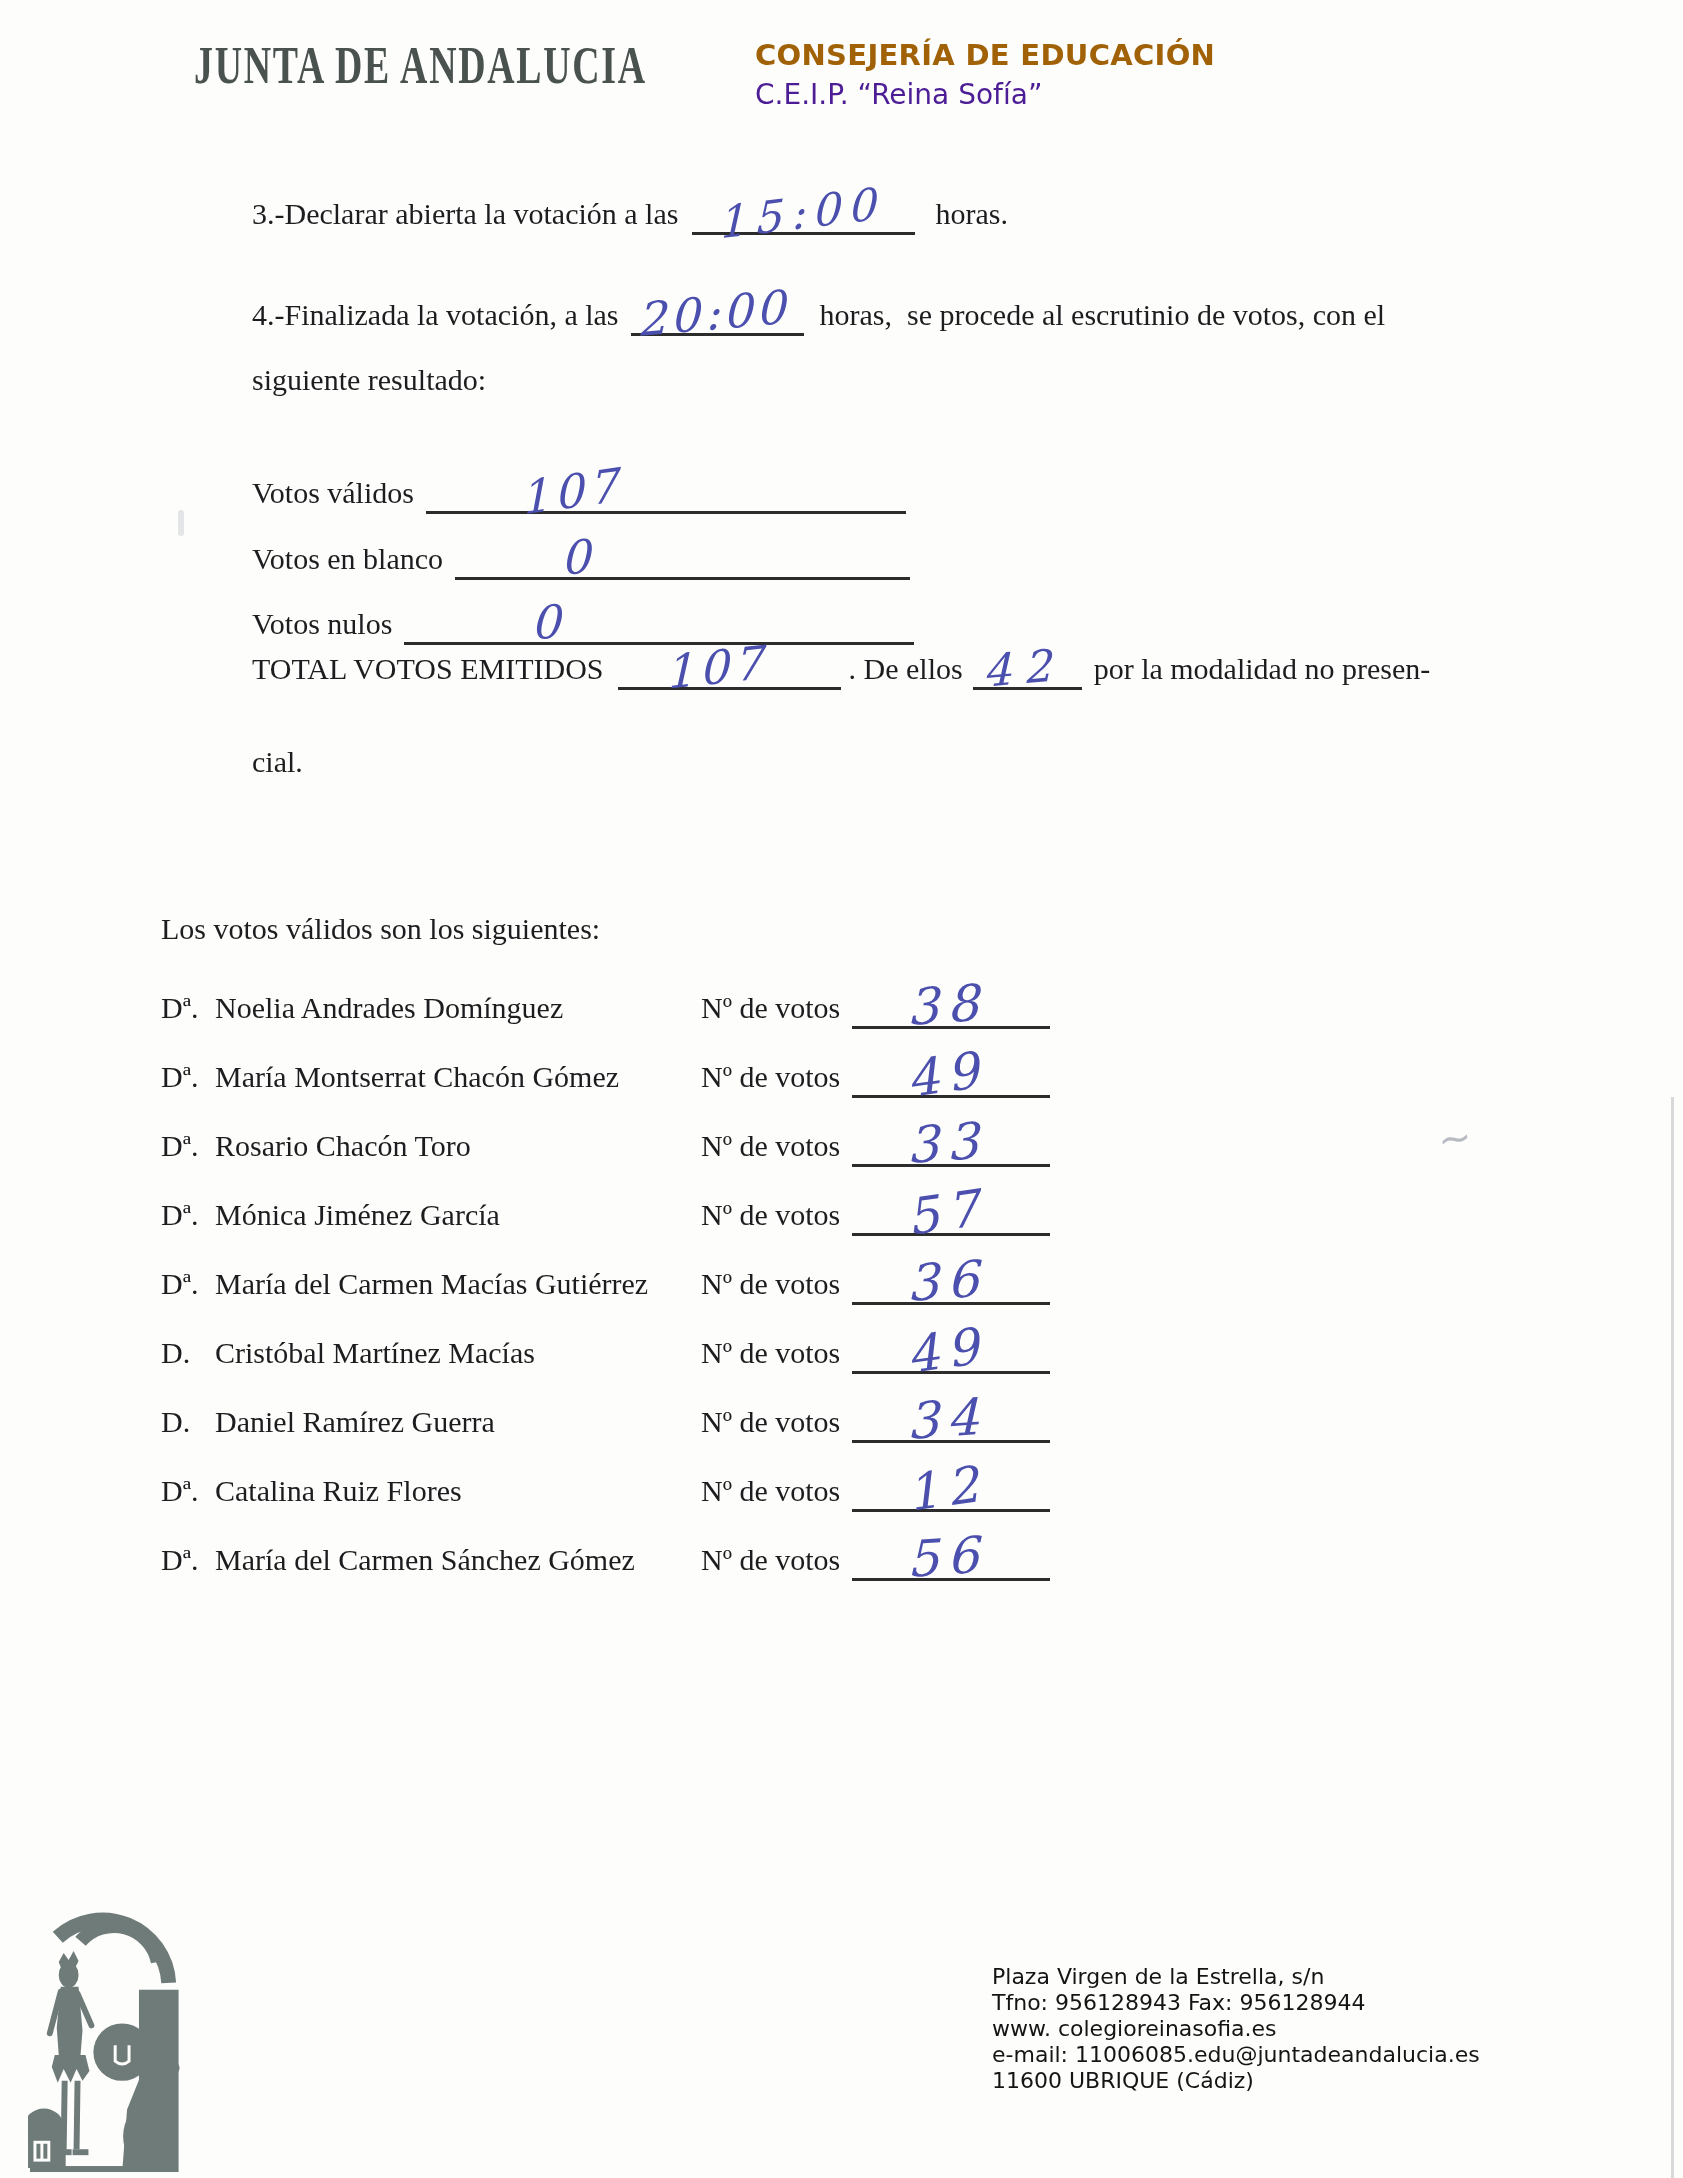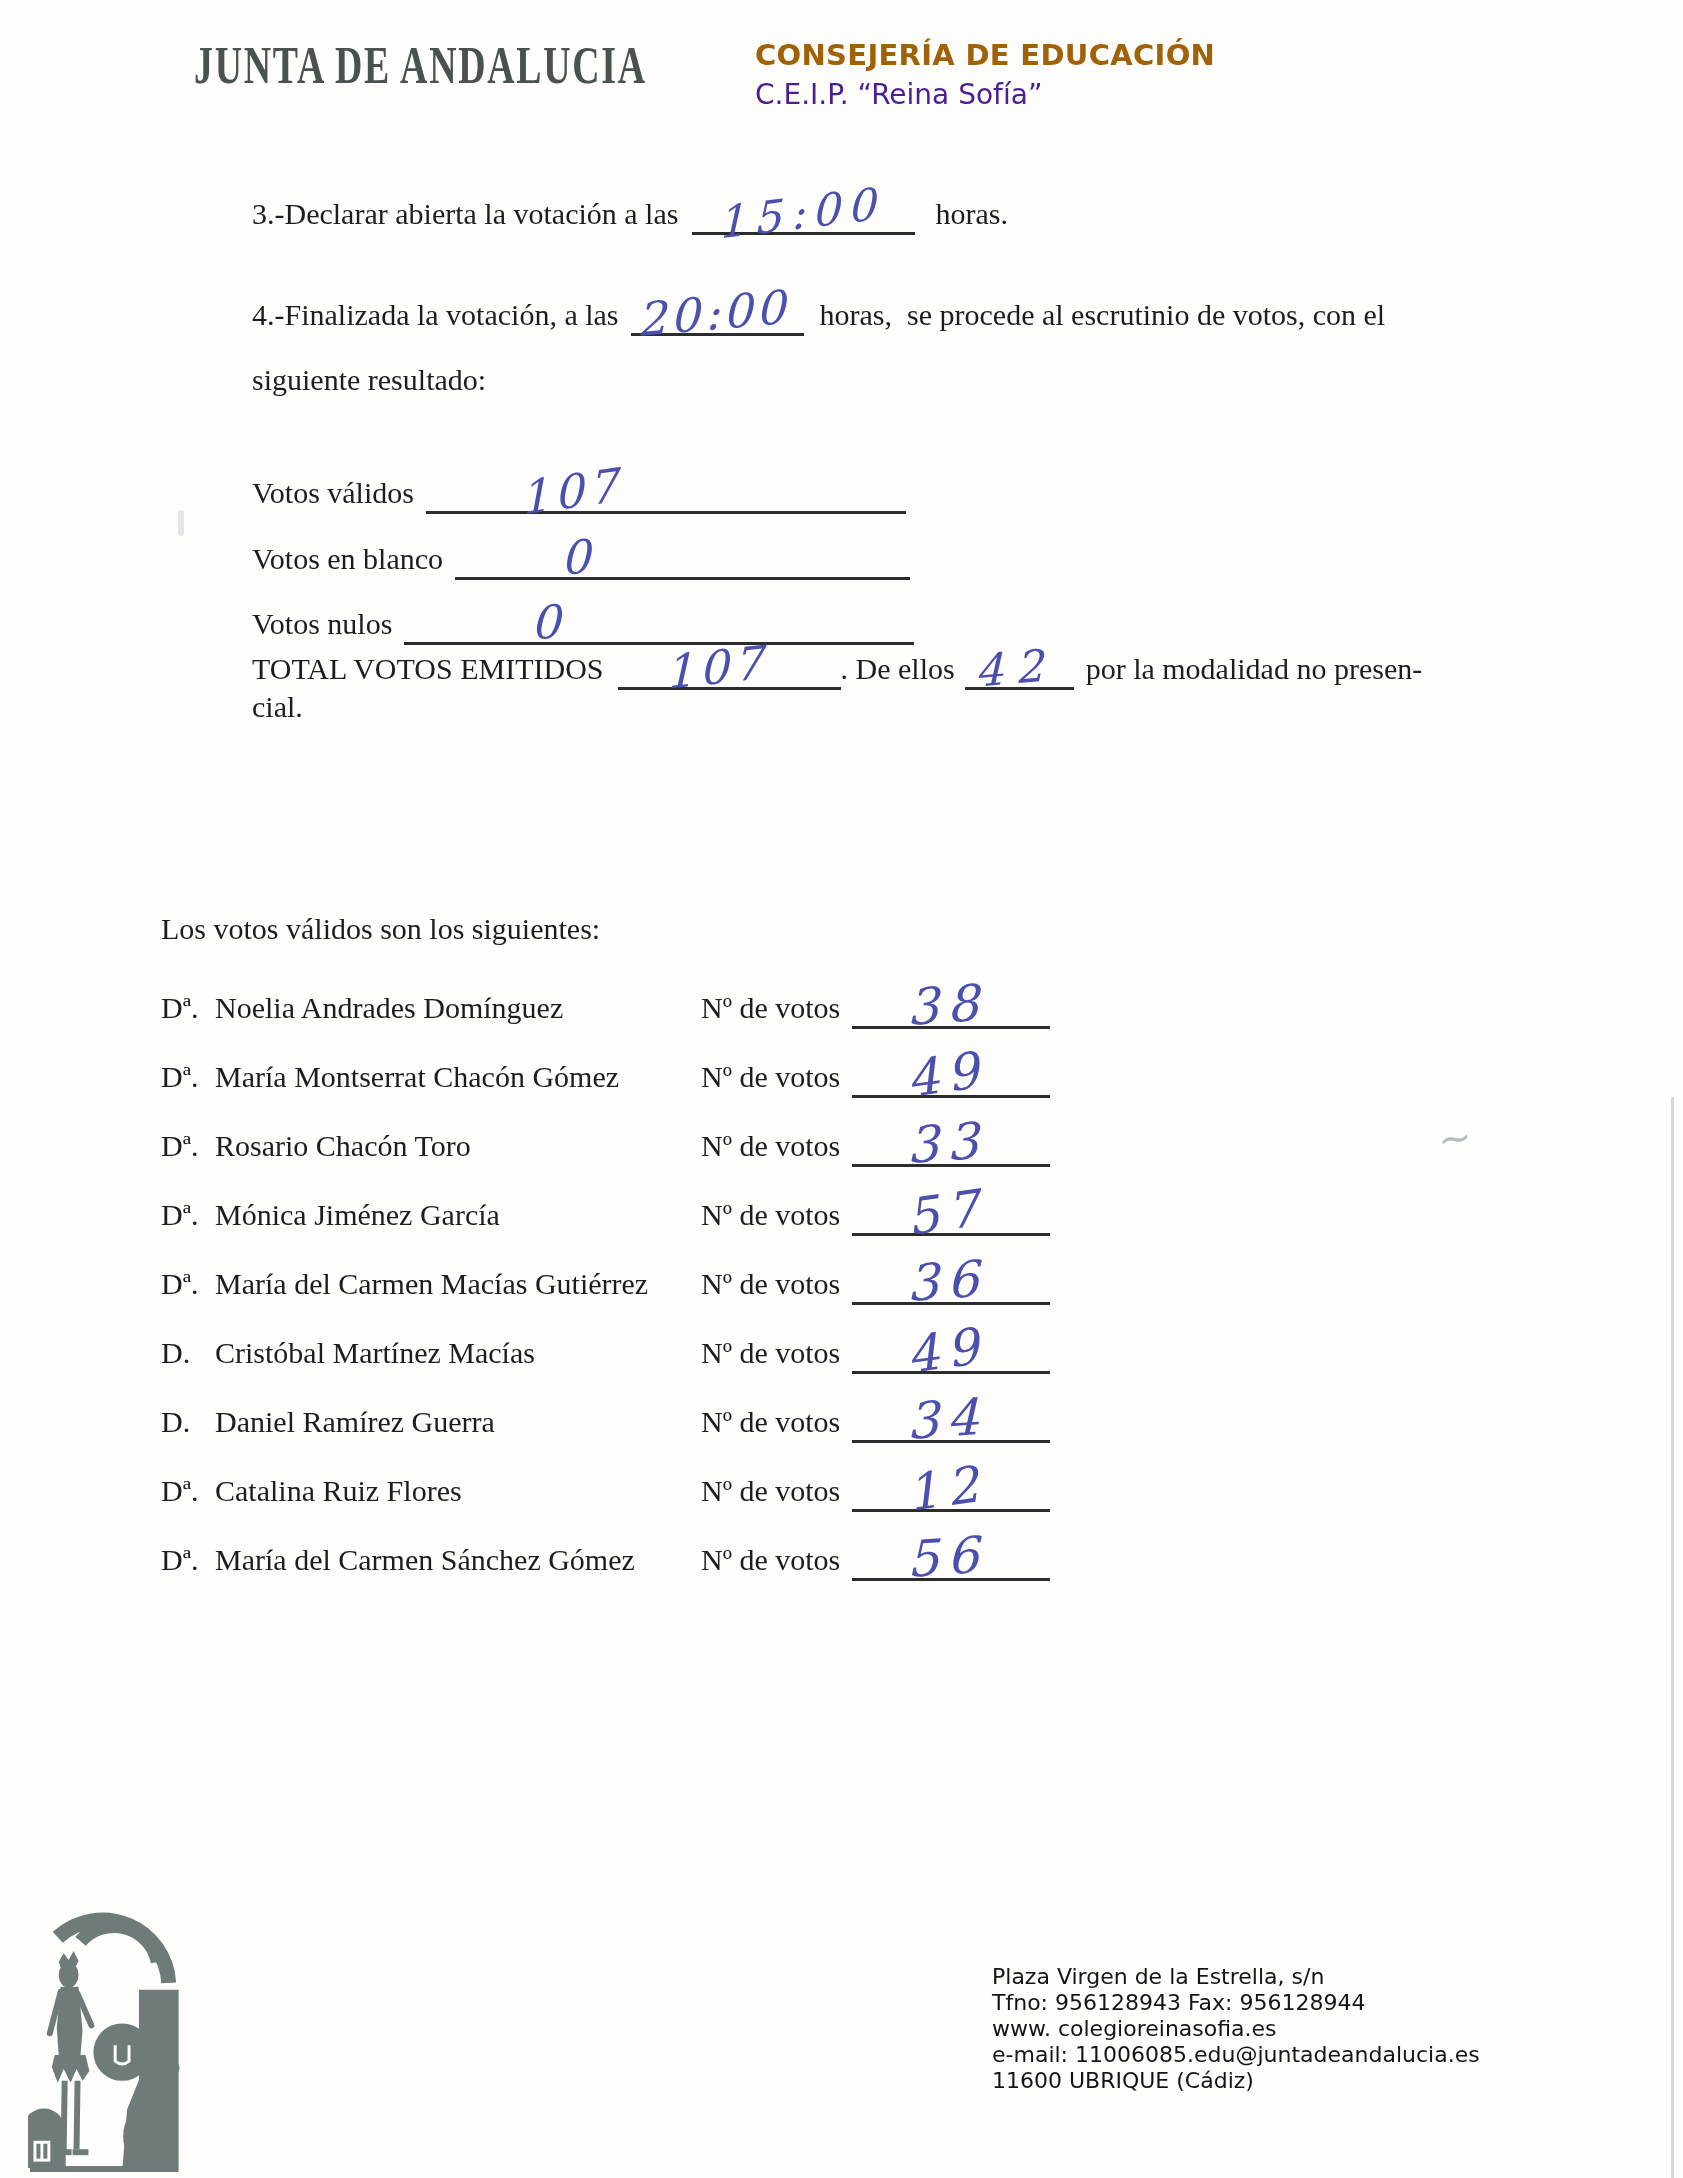--- a/index.html
+++ b/index.html
@@ -99,25 +99,25 @@
     <span>Votos en blanco</span>
     <span class="slot" style="width:455px; margin-left:12px;"><span class="hw hw-blank">0</span></span>
   </div>
   <div class="line" style="left:252px; top:606px;">
     <span>Votos nulos</span>
     <span class="slot" style="width:510px; margin-left:12px;"><span class="hw hw-null">0</span></span>
   </div>
   <div class="line" style="left:252px; top:651px;">
     <span>TOTAL VOTOS EMITIDOS</span>
     <span class="slot" style="width:223px; margin-left:14px;"><span class="hw hw-total">107</span></span>
-    <span style="margin-left:0;">. De ellos</span>
+    <span style="margin-left:8px;">. De ellos</span>
     <span class="slot" style="width:109px; margin-left:10px;"><span class="hw hw-remote">42</span></span>
     <span style="margin-left:12px;">por la modalidad no presen-</span>
   </div>
-  <div class="plain" style="left:252px; top:689px;">cial.</div>
+  <div class="plain" style="left:252px; top:744px;">cial.</div>
 
   <div class="plain" style="left:161px; top:911px;">Los votos válidos son los siguientes:</div>
 
   <div id="rows">
     <div class="row">
       <span class="row-title">Dª.</span>
       <span class="row-name">Noelia Andrades Domínguez</span>
       <span class="row-label">Nº de votos</span>
       <span class="slot"><span class="hw">38</span></span>
     </div>

